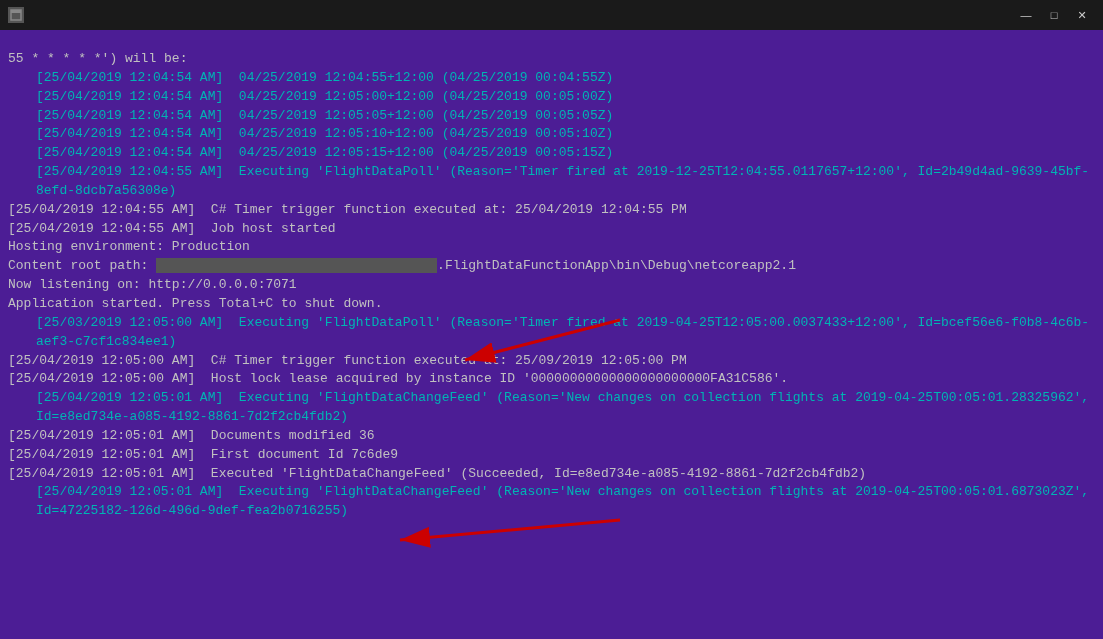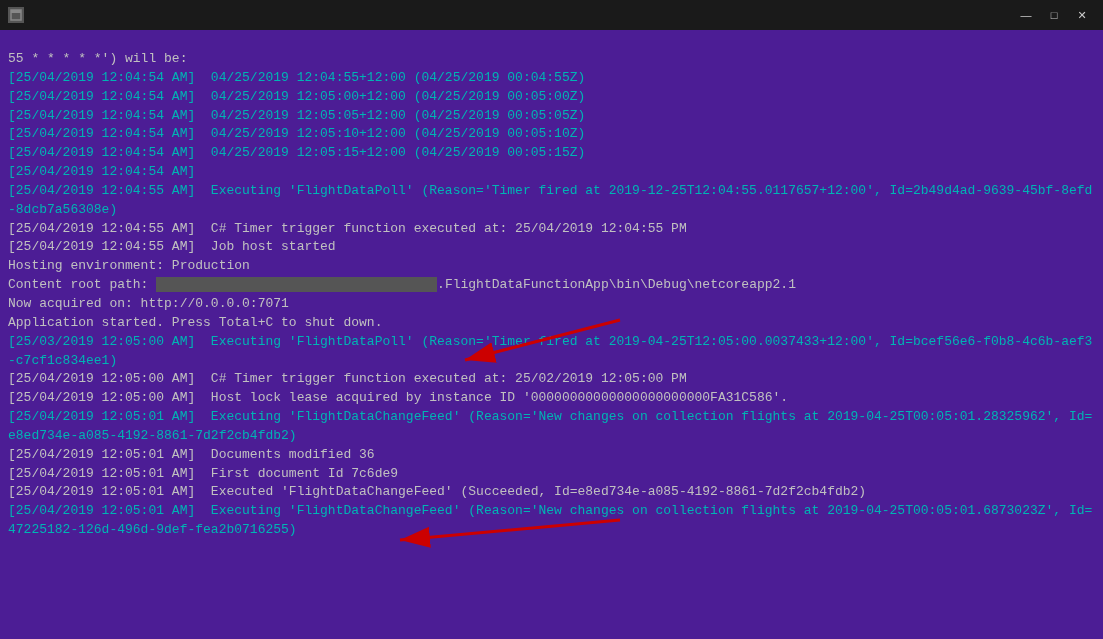--- a/index.html
+++ b/index.html
@@ -84,21 +84,21 @@
     }
     .terminal::-webkit-scrollbar-track {
       background: #1a1a1a;
     }
     .terminal::-webkit-scrollbar-thumb {
       background: #555;
     }
 
     .line { white-space: pre-wrap; word-break: break-all; }
 
-    .cyan { color: #00b4b4; }
+    .cyan { color: #00b4b4; margin-left: 28px; }
     .white { color: #c0c0c0; }
 
     .arrow-svg {
       position: absolute;
       pointer-events: none;
     }
   </style>
 </head>
 <body>
 
@@ -138,31 +138,30 @@
         <line x1="620" y1="290" x2="465" y2="330" stroke="#cc0000" stroke-width="3" marker-end="url(#arrowhead1)"></line>
 
         <line x1="620" y1="490" x2="400" y2="510" stroke="#cc0000" stroke-width="3" marker-end="url(#arrowhead2)"></line>
       </svg>
     <div class="line white">55 * * * * *') will be:</div>
         <div class="line cyan">[25/04/2019 12:04:54 AM]  04/25/2019 12:04:55+12:00 (04/25/2019 00:04:55Z)</div>
         <div class="line cyan">[25/04/2019 12:04:54 AM]  04/25/2019 12:05:00+12:00 (04/25/2019 00:05:00Z)</div>
         <div class="line cyan">[25/04/2019 12:04:54 AM]  04/25/2019 12:05:05+12:00 (04/25/2019 00:05:05Z)</div>
         <div class="line cyan">[25/04/2019 12:04:54 AM]  04/25/2019 12:05:10+12:00 (04/25/2019 00:05:10Z)</div>
         <div class="line cyan">[25/04/2019 12:04:54 AM]  04/25/2019 12:05:15+12:00 (04/25/2019 00:05:15Z)</div>
-        <div class="line cyan">[25/04/2019 12:04:54 AM]</div>
         <div class="line cyan">[25/04/2019 12:04:55 AM]  Executing 'FlightDataPoll' (Reason='Timer fired at 2019-12-25T12:04:55.0117657+12:00', Id=2b49d4ad-9639-45bf-8efd-8dcb7a56308e)</div>
         <div class="line white">[25/04/2019 12:04:55 AM]  C# Timer trigger function executed at: 25/04/2019 12:04:55 PM</div>
         <div class="line white">[25/04/2019 12:04:55 AM]  Job host started</div>
         <div class="line white">Hosting environment: Production</div>
         <div class="line"><span class="white">Content root path: </span><span style="background: rgb(85, 85, 85); color: rgb(85, 85, 85);">                                    </span><span class="white">.FlightDataFunctionApp\bin\Debug\netcoreapp2.1</span></div>
         <div class="line white"></div>
-        <div class="line white">Now acquired on: http://0.0.0.0:7071</div>
+        <div class="line white">Now listening on: http://0.0.0.0:7071</div>
         <div class="line white">Application started. Press Total+C to shut down.</div>
         <div class="line cyan">[25/03/2019 12:05:00 AM]  Executing 'FlightDataPoll' (Reason='Timer fired at 2019-04-25T12:05:00.0037433+12:00', Id=bcef56e6-f0b8-4c6b-aef3-c7cf1c834ee1)</div>
-        <div class="line white">[25/04/2019 12:05:00 AM]  C# Timer trigger function executed at: 25/02/2019 12:05:00 PM</div>
+        <div class="line white">[25/04/2019 12:05:00 AM]  C# Timer trigger function executed at: 25/09/2019 12:05:00 PM</div>
         <div class="line white">[25/04/2019 12:05:00 AM]  Host lock lease acquired by instance ID '00000000000000000000000FA31C586'.</div>
         <div class="line cyan">[25/04/2019 12:05:01 AM]  Executing 'FlightDataChangeFeed' (Reason='New changes on collection flights at 2019-04-25T00:05:01.28325962', Id=e8ed734e-a085-4192-8861-7d2f2cb4fdb2)</div>
         <div class="line white">[25/04/2019 12:05:01 AM]  Documents modified 36</div>
         <div class="line white">[25/04/2019 12:05:01 AM]  First document Id 7c6de9</div>
         <div class="line white">[25/04/2019 12:05:01 AM]  Executed 'FlightDataChangeFeed' (Succeeded, Id=e8ed734e-a085-4192-8861-7d2f2cb4fdb2)</div>
         <div class="line cyan">[25/04/2019 12:05:01 AM]  Executing 'FlightDataChangeFeed' (Reason='New changes on collection flights at 2019-04-25T00:05:01.6873023Z', Id=47225182-126d-496d-9def-fea2b0716255)</div>
       </div>
   </div>
 </div>
 

